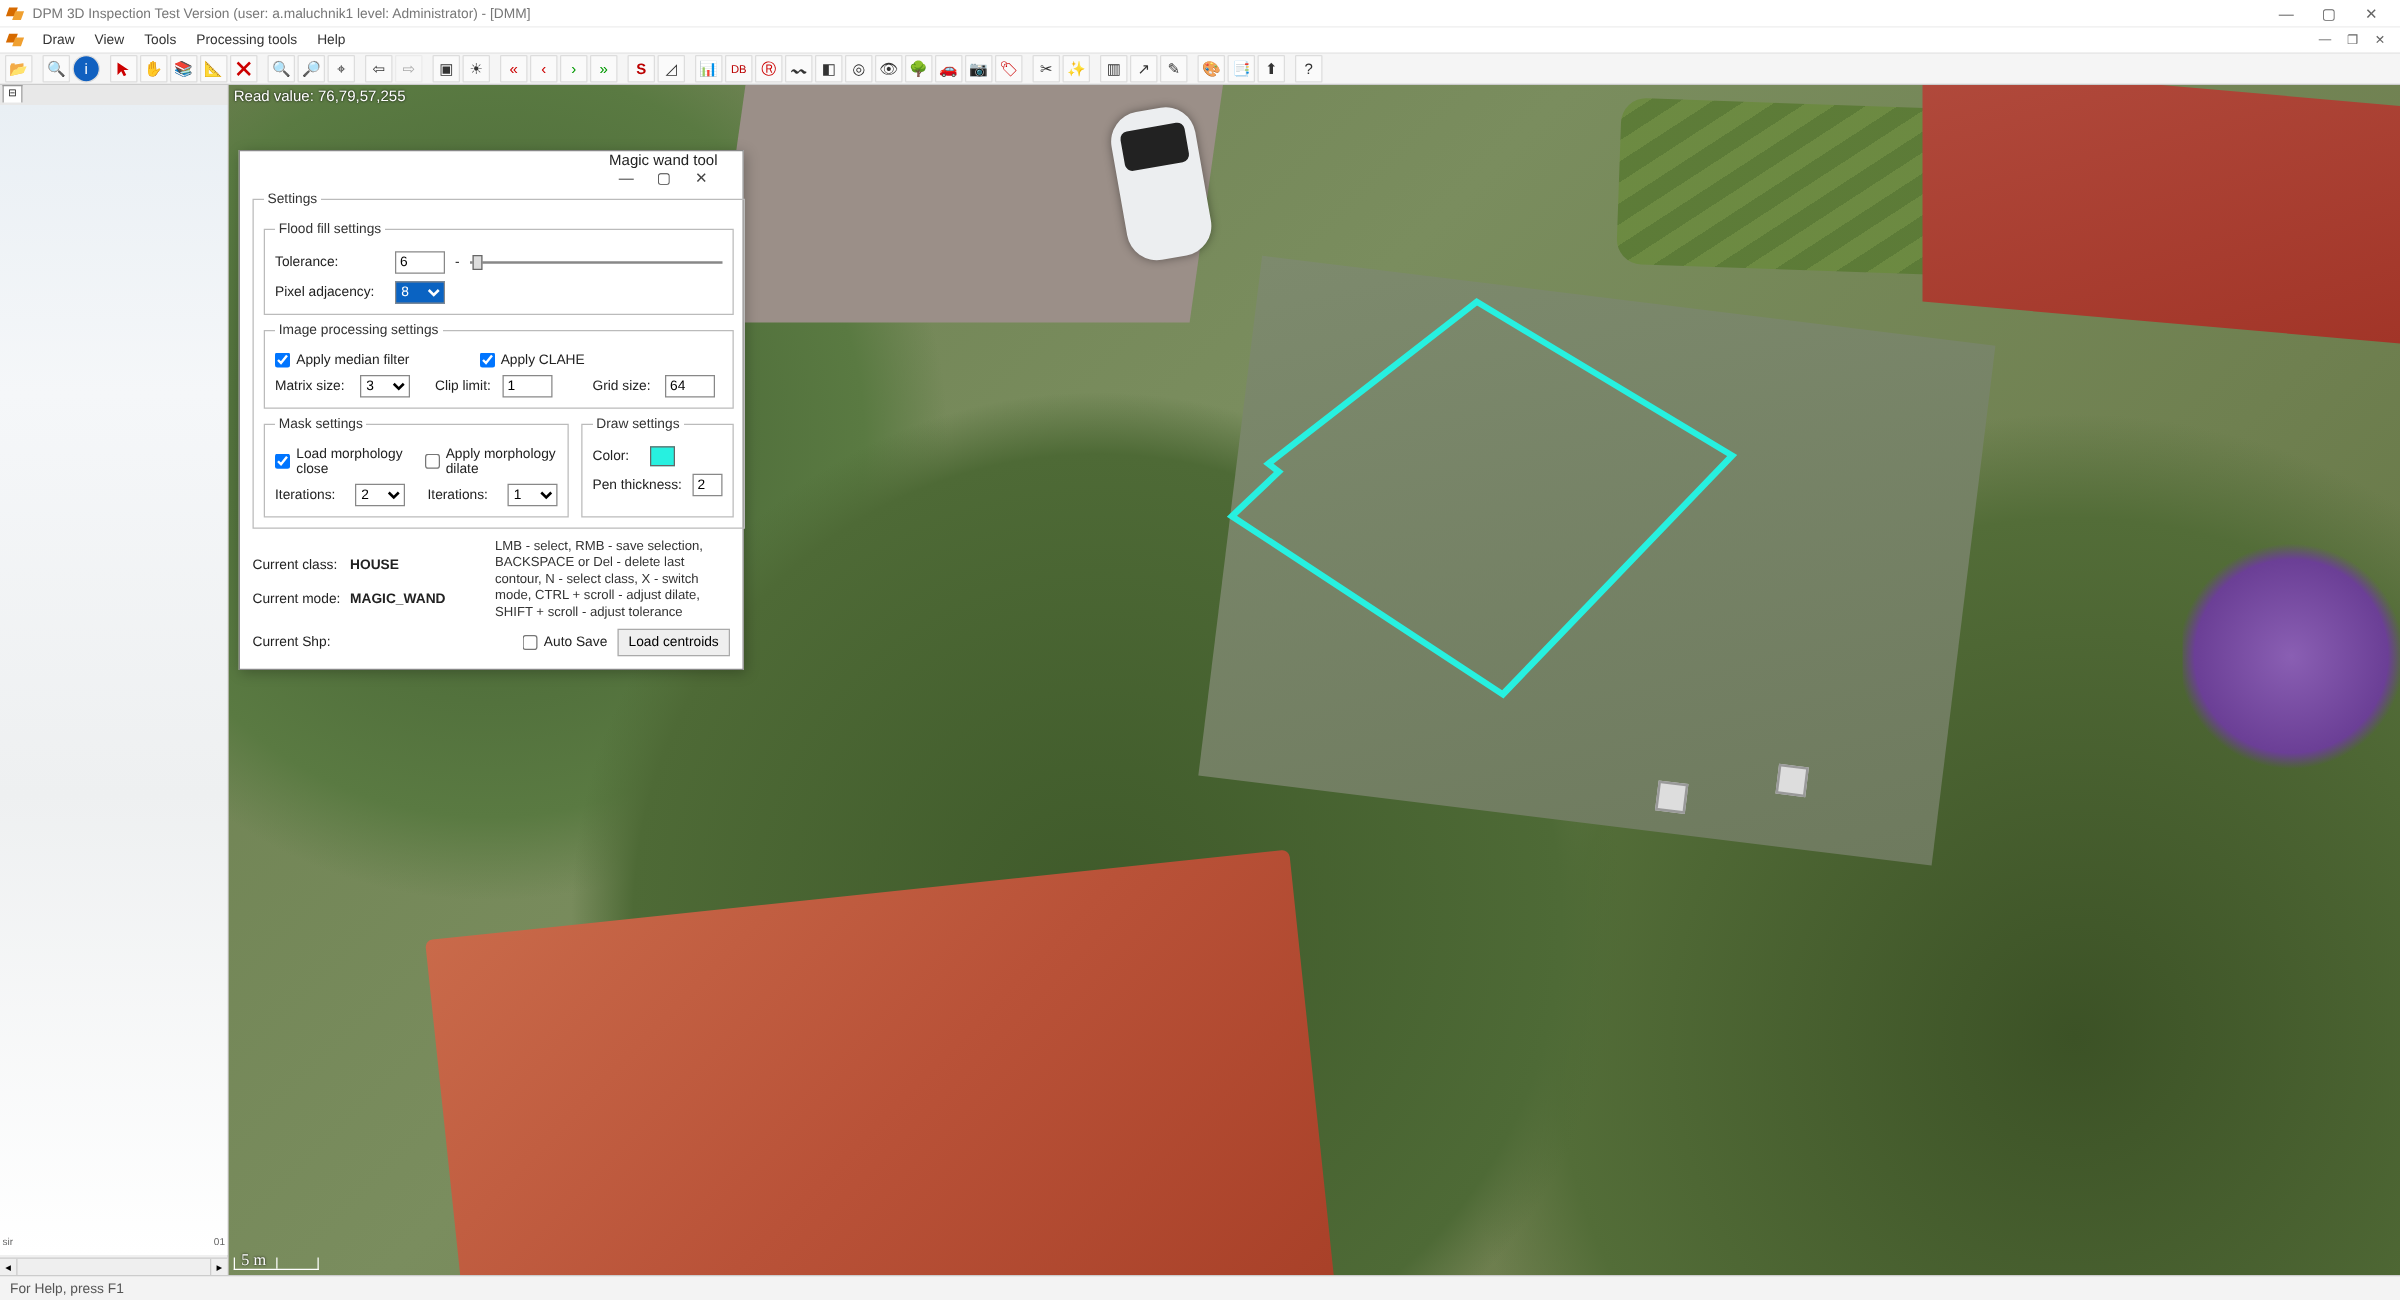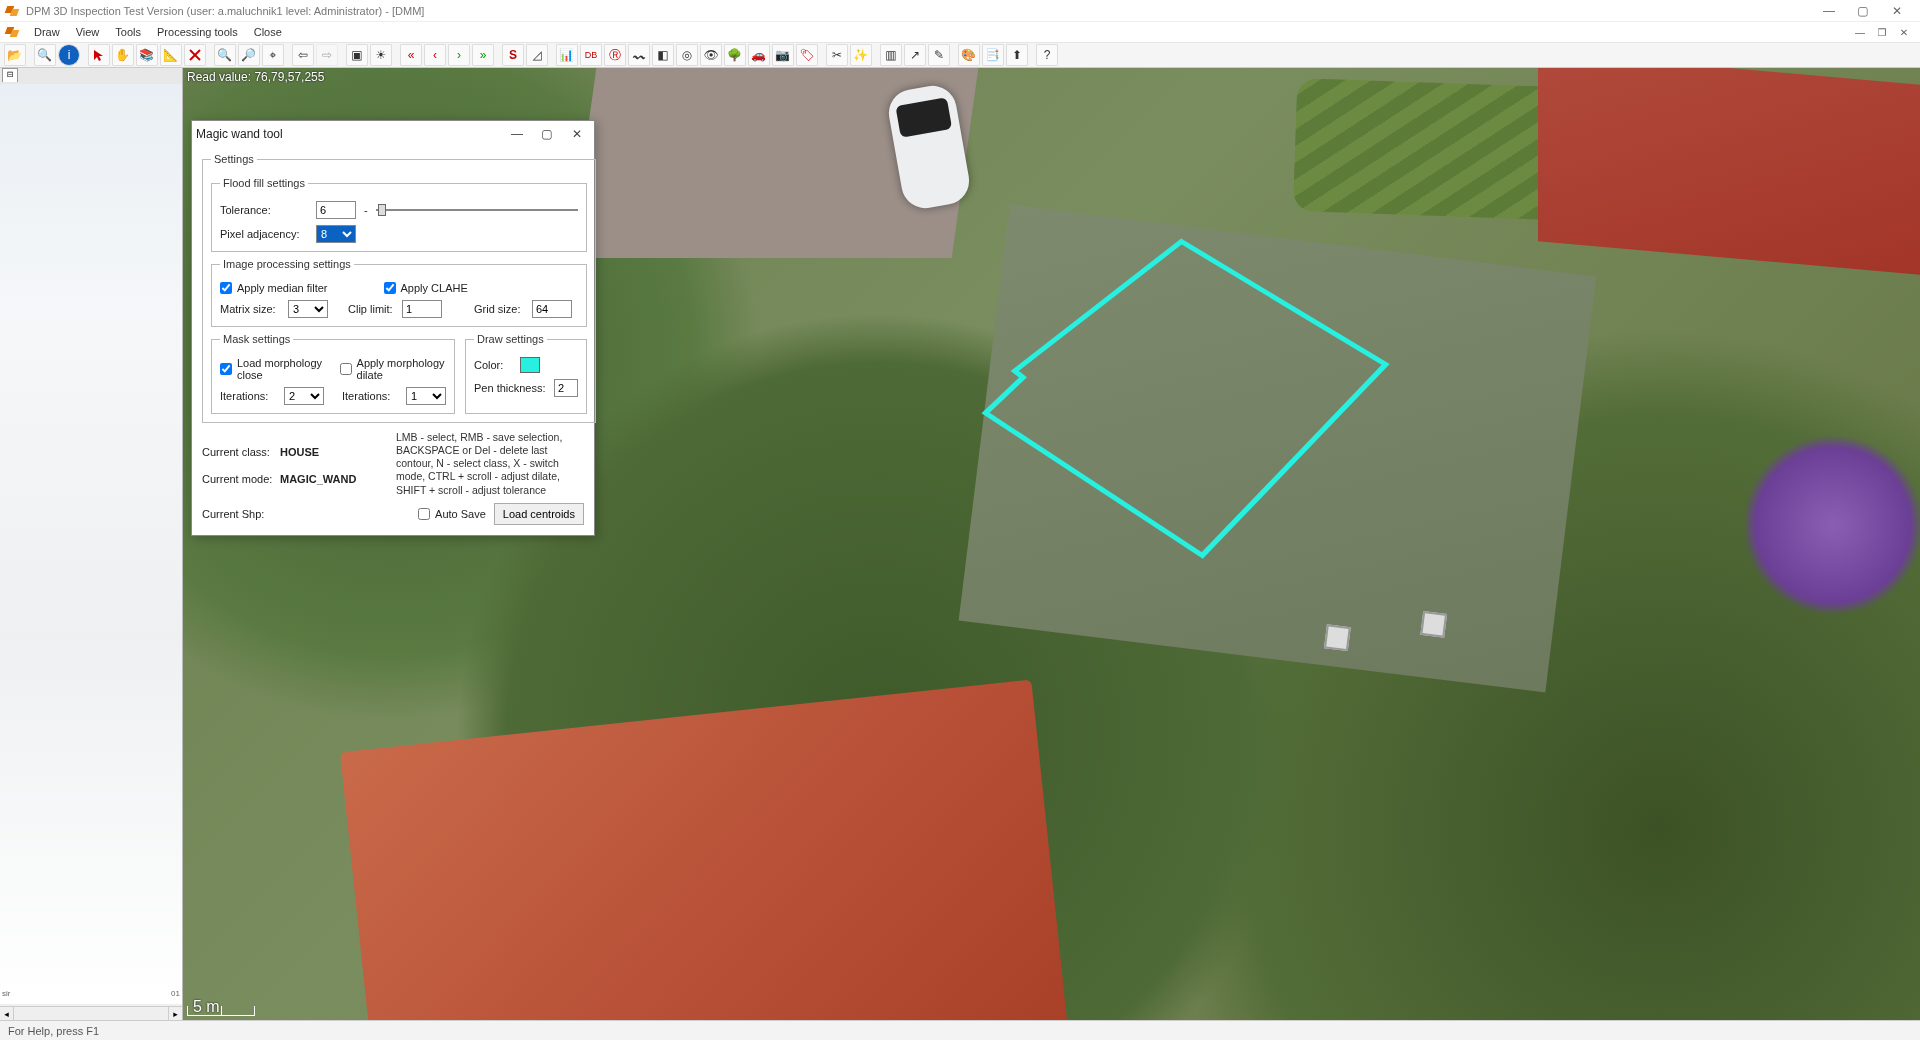--- a/index.html
+++ b/index.html
@@ -53,27 +53,27 @@
 .main-roof { position:absolute; left:46%; top:18%; width:34%; height:44%; background:linear-gradient(160deg,#7d8a6d,#6e7a5e); transform:rotate(7deg); }
 .main-roof .sky1 { position:absolute; right:18%; bottom:10%; width:24px;height:24px;background:#ddd;border:2px solid #999; }
 .main-roof .sky2 { position:absolute; right:34%; bottom:4%; width:24px;height:24px;background:#ddd;border:2px solid #999; }
 .roof-outline { position:absolute; left:45.5%; top:17.5%; width:24%; height:34%; pointer-events:none; }
 .roof-outline svg { width:100%; height:100%; overflow:visible; }
 
 .read-value { position:absolute; left:4px; top:2px; color:#fff; font-size:12px; font-weight:500; text-shadow:0 0 2px #000; }
 .scale-bar { position:absolute; left:4px; bottom:4px; width:68px; height:14px; }
 .scale-bar .bar { position:absolute; left:0; bottom:0; right:0; height:10px; border:1px solid #fff; border-top:none; }
 .scale-bar .bar::before{content:"";position:absolute;left:50%;top:0;bottom:0;width:1px;background:#fff;}
-.scale-bar .txt { position:absolute; left:6px; bottom:0; color:#fff; font-size:16px; text-shadow:0 0 2px #000; }
+.scale-bar .txt { position:absolute; left:6px; bottom:0; color:#fff; font-size:13px; text-shadow:0 0 2px #000;font-family:Liberation Serif, serif; }
 
 .statusbar { position:absolute; bottom:0; left:0; right:0; height:20px; background:#f3f3f3; border-top:1px solid #ccc; font-size:11px; color:#555; display:flex; align-items:center; padding:0 8px; }
 
 
 .dialog { position:absolute; left:191px; top:120px; width:404px; background:#fff; border:1px solid #888; box-shadow:2px 2px 10px rgba(0,0,0,.25); font-size:11px; color:#222; }
-.dialog .dlg-title { height:26px; display:flex; align-items:center; padding:0 4px; font-size:12px; }
+.dialog .dlg-title { height:26px; display:flex; align-items:flex-end; padding:0 20px; font-size:12px;flex-direction:column; }
 .dialog .dlg-title .dlg-ctrls { margin-left:auto; display:flex; gap:4px; }
 .dialog .dlg-title .dlg-ctrls span { width:26px; text-align:center; font-size:12px; color:#444; }
 .dialog .body { padding:0 10px 10px; }
 fieldset { border:1px solid #bbb; margin-top:6px; padding:6px 8px 8px; }
 fieldset legend { font-size:11px; color:#333; padding:0 3px; }
 .row { display:flex; align-items:center; gap:8px; margin-top:6px; }
 .row label.lab { width:88px; }
 .row input[type=text] { width:40px; height:18px; border:1px solid #888; font-size:11px; padding:0 3px; background:#fff; }
 .row select { height:18px; border:1px solid #888; font-size:11px; background:#fff; }
 .row .slider { flex:1; position:relative; height:18px; }
@@ -108,21 +108,21 @@
     <span>✕</span>
   </div>
 </div>
 
 <div class="menubar">
   <span class="app-icon"></span>
   <span class="menu-item">Draw</span>
   <span class="menu-item">View</span>
   <span class="menu-item">Tools</span>
   <span class="menu-item">Processing tools</span>
-  <span class="menu-item">Close</span>
+  <span class="menu-item">Help</span>
   <div style="margin-left:auto;display:flex;gap:2px;">
     <span style="width:20px;text-align:center;font-size:10px;color:#666">—</span>
     <span style="width:20px;text-align:center;font-size:10px;color:#666">❐</span>
     <span style="width:20px;text-align:center;font-size:10px;color:#666">✕</span>
   </div>
 </div>
 
 <div class="toolbar">
   <span class="tb-btn">📂</span>
   <span class="tb-sep"></span>

